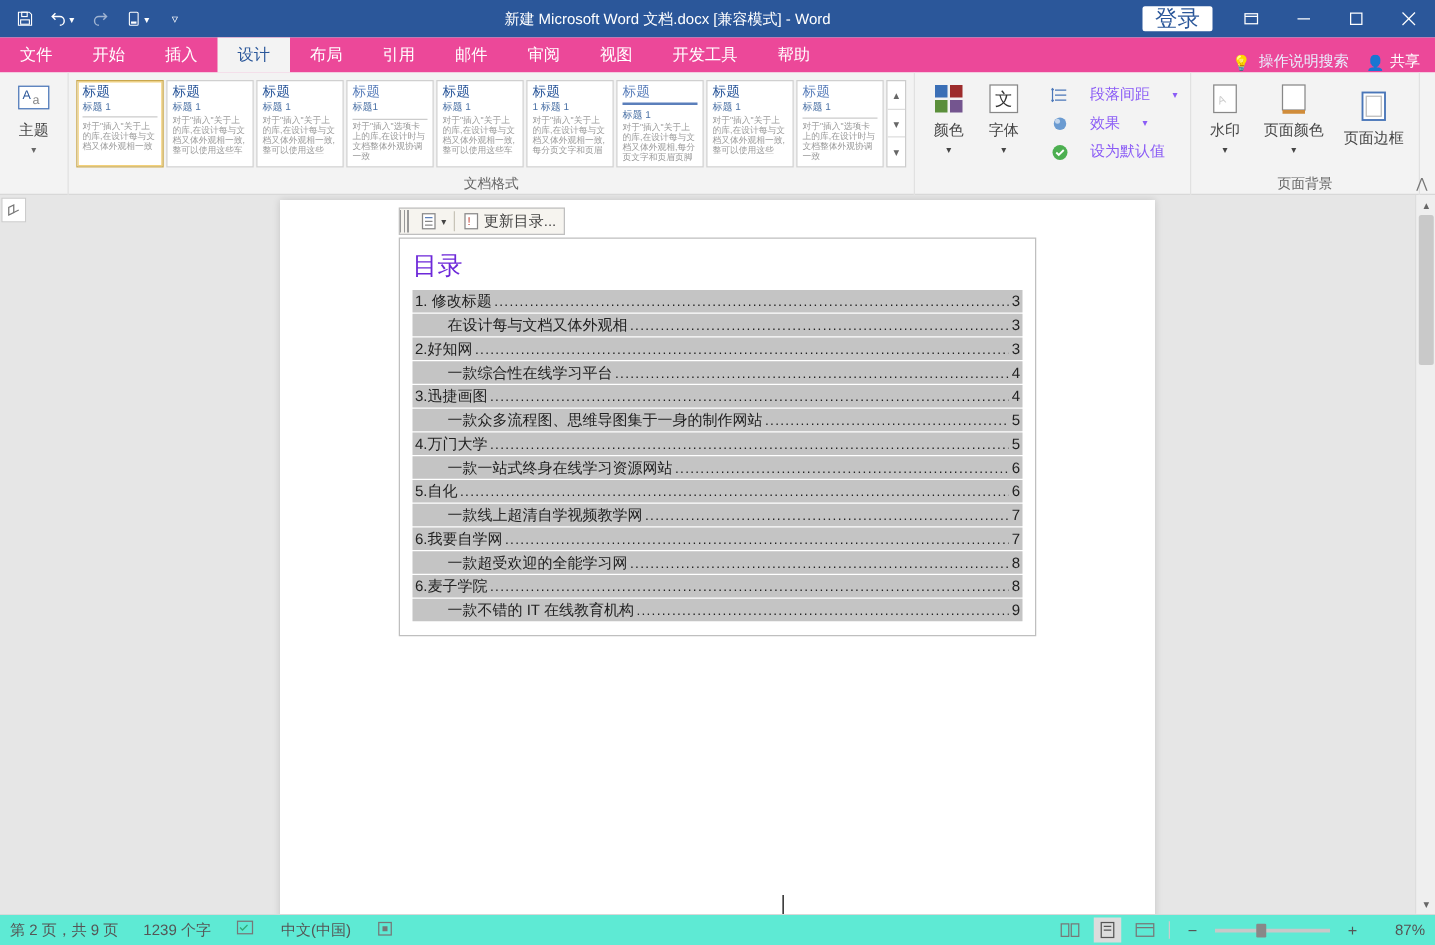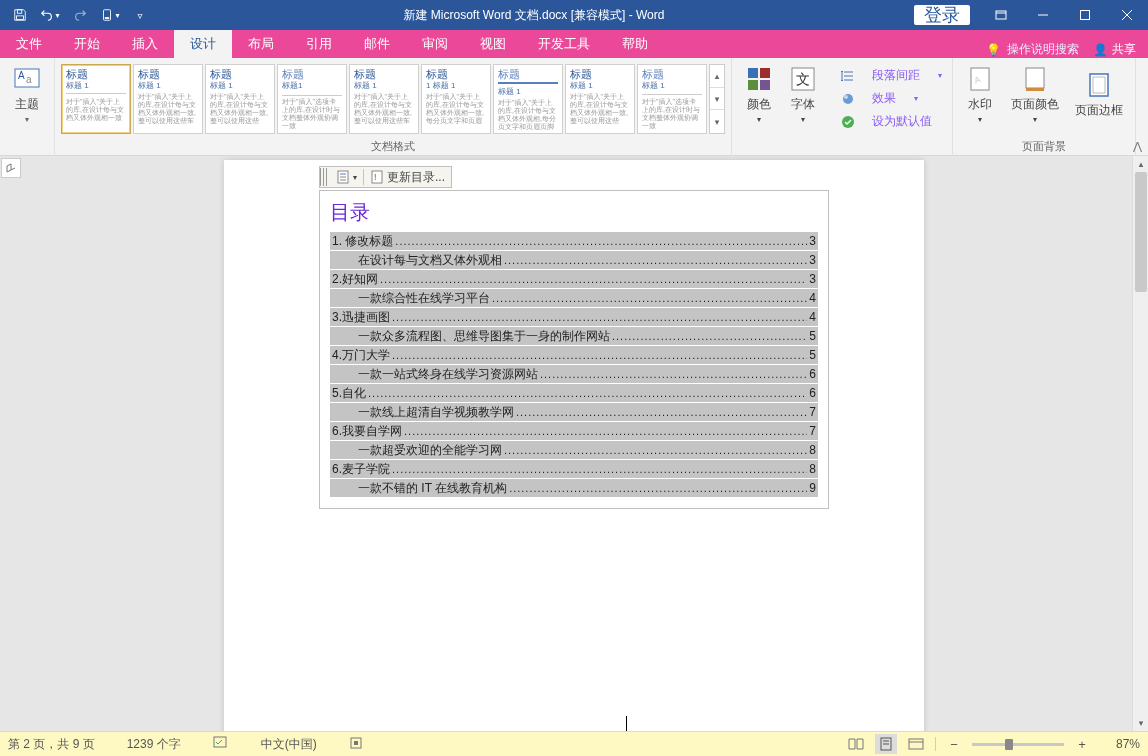--- a/index.html
+++ b/index.html
@@ -54,21 +54,21 @@
 .toc-grip{width:8px;height:18px;background:repeating-linear-gradient(90deg,#999 0,#999 1px,transparent 1px,transparent 3px);margin-right:2px}
 .toc-box{border:1px solid #bfbfbf;padding:8px 10px 10px 10px;margin-top:0}
 .toc-title{font-size:20px;font-family:Liberation Mono, monospace;color:#6d28d9;margin-bottom:6px}
 .toc-line{display:flex;align-items:baseline;font-size:12px;font-family:"SimSun","Microsoft YaHei",serif;color:#222;background:#c4c4c4;padding:1px 2px;margin-bottom:1px;height:18px}
 .toc-line.indent{padding-left:28px}
 .toc-text{white-space:nowrap}
 .toc-dots{flex:1;overflow:hidden;white-space:nowrap;color:#222;letter-spacing:1px;margin:0 2px;font-size:11px}
 .toc-page{white-space:nowrap}
 .cursor{position:absolute;left:402px;top:556px;width:1px;height:16px;background:#000}
 
-.statusbar{height:25px;background:#fef9c3;border-top:1px solid #d8d8d8;display:flex;align-items:center;font-size:12px;color:#555;padding:0 8px;gap:32px}
+.statusbar{height:25px;background:#5eead4;border-top:1px solid #d8d8d8;display:flex;align-items:center;font-size:12px;color:#555;padding:0 8px;gap:20px}
 .statusbar .sep{width:1px;height:14px;background:#ccc;margin:0}
 .sb-right{margin-left:auto;display:flex;align-items:center;gap:8px}
 .view-btn{width:22px;height:20px;display:flex;align-items:center;justify-content:center;color:#666}
 .view-btn.active{background:#dcdcdc}
 .slider{width:92px;height:3px;background:#c8c8c8;position:relative}
 .slider-thumb{position:absolute;top:-4px;left:50%;width:8px;height:11px;background:#888;border-radius:1px;transform:translateX(-50%)}
 .zbtn{width:20px;text-align:center;color:#555;font-size:13px}
 </style>
 </head>
 <body>

